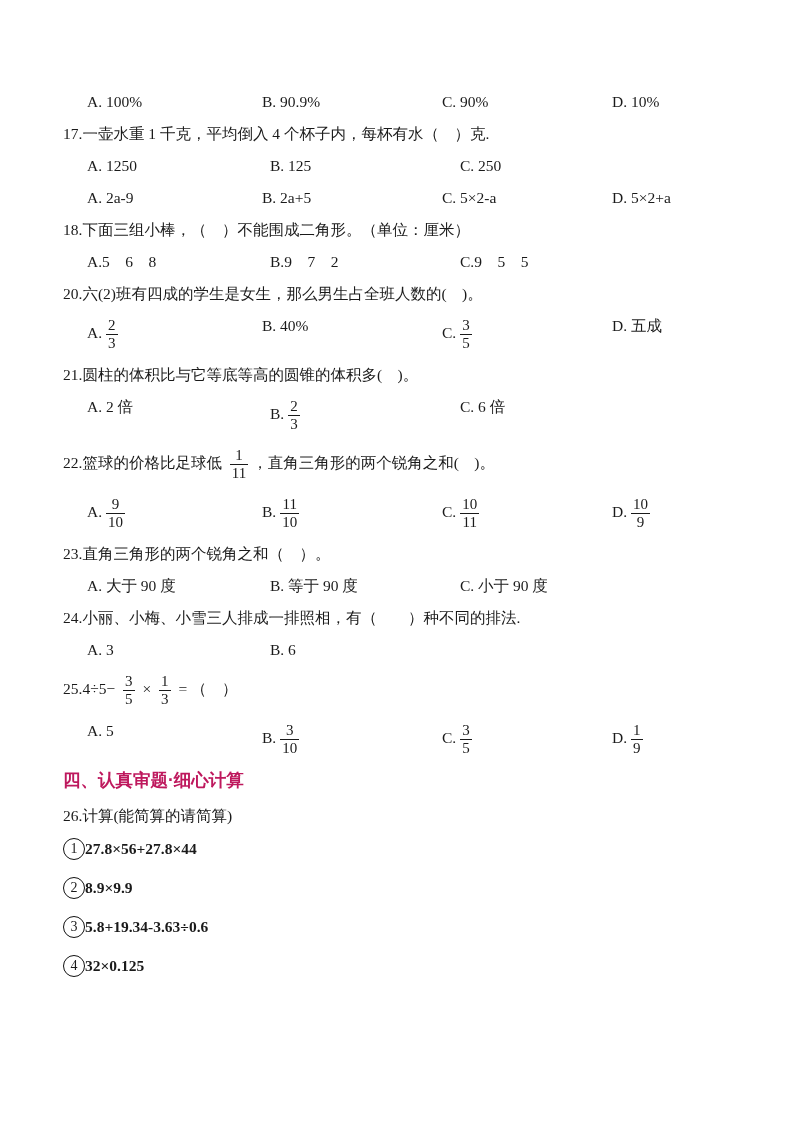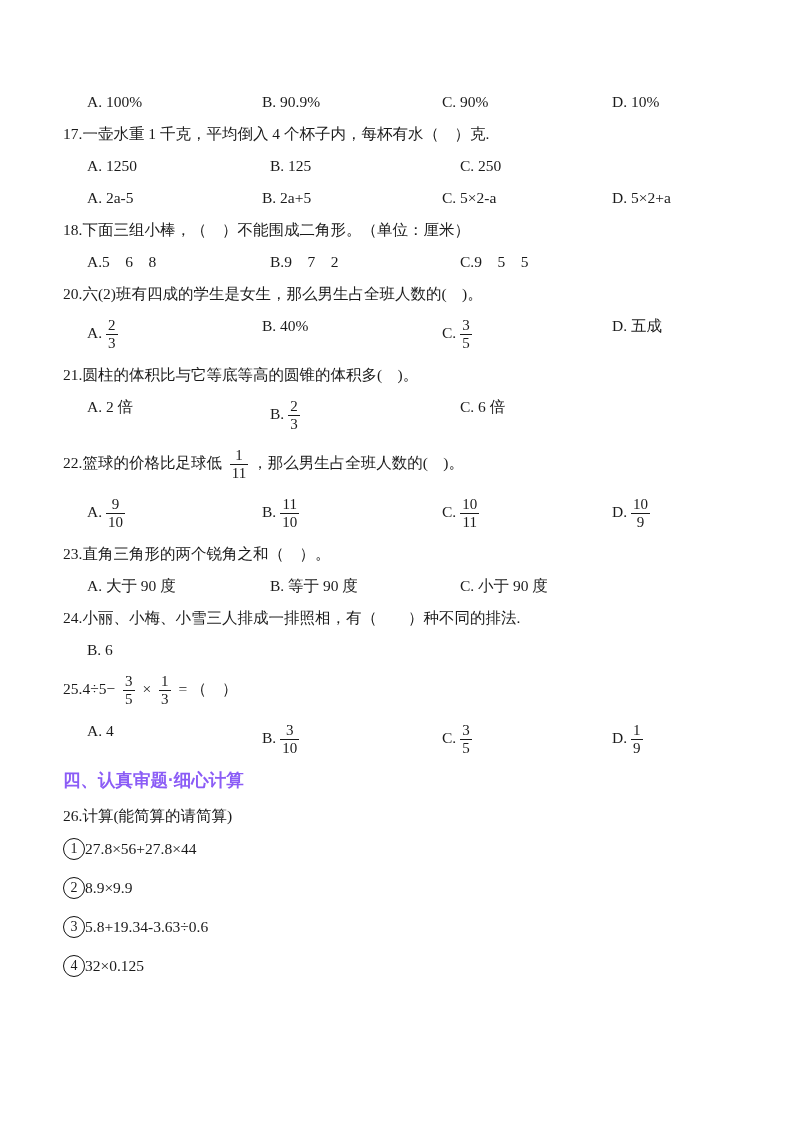--- a/index.html
+++ b/index.html
@@ -49,61 +49,61 @@
   }
   .frac .den {
     display: block;
     line-height: 17px;
     padding: 0 2px;
   }
   .heading {
     font-family: "Liberation Sans", "DejaVu Sans", sans-serif;
     font-weight: bold;
     font-size: 17.5px;
-    color: #8b5cf6;
+    color: #be185d;
     margin: 6px 0 16px 0;
   }
   .calc-line {
     display: flex;
     align-items: center;
     margin-bottom: 17px;
   }
   .circle-num {
     display: inline-flex;
     align-items: center;
     justify-content: center;
     box-sizing: border-box;
     width: 22px;
     height: 22px;
     border: 1.6px solid #111111;
     border-radius: 50%;
     font-size: 14px;
     line-height: 1;
     flex: 0 0 auto;
   }
-  .calc-expr { font-size: 15.5px; }
+  .calc-expr { font-size: 15.5px; font-weight: bold; }
 </style>
 </head>
 <body>
 
 <main class="page">
     <div class="line opt-row cols4">
       <span class="opt"><span class="opt-text">A. 100%</span></span>
       <span class="opt"><span class="opt-text">B. 90.9%</span></span>
       <span class="opt"><span class="opt-text">C. 90%</span></span>
       <span class="opt"><span class="opt-text">D. 10%</span></span>
     </div>
     <div class="line q-line"><span class="seg">17.一壶水重 1 千克，平均倒入 4 个杯子内，每杯有水（　）克.</span></div>
     <div class="line opt-row cols3">
       <span class="opt"><span class="opt-text">A. 1250</span></span>
       <span class="opt"><span class="opt-text">B. 125</span></span>
       <span class="opt"><span class="opt-text">C. 250</span></span>
     </div>
     <div class="line opt-row cols4">
-      <span class="opt"><span class="opt-text">A. 2a-5</span></span>
+      <span class="opt"><span class="opt-text">A. 2a-9</span></span>
       <span class="opt"><span class="opt-text">B. 2a+5</span></span>
       <span class="opt"><span class="opt-text">C. 5×2-a</span></span>
       <span class="opt"><span class="opt-text">D. 5×2+a</span></span>
     </div>
     <div class="line q-line"><span class="seg">18.下面三组小棒，（　）不能围成二角形。（单位：厘米）</span></div>
     <div class="line opt-row cols3">
       <span class="opt"><span class="opt-text">A.5　6　8</span></span>
       <span class="opt"><span class="opt-text">B.9　7　2</span></span>
       <span class="opt"><span class="opt-text">C.9　5　5</span></span>
     </div>
@@ -113,40 +113,41 @@
       <span class="opt"><span class="opt-text">B. 40%</span></span>
       <span class="opt"><span class="opt-label">C.</span><span class="frac"><span class="num">3</span><span class="den">5</span></span></span>
       <span class="opt"><span class="opt-text">D. 五成</span></span>
     </div>
     <div class="line q-line"><span class="seg">21.圆柱的体积比与它等底等高的圆锥的体积多(　)。</span></div>
     <div class="line opt-row cols3">
       <span class="opt"><span class="opt-text">A. 2 倍</span></span>
       <span class="opt"><span class="opt-label">B.</span><span class="frac"><span class="num">2</span><span class="den">3</span></span></span>
       <span class="opt"><span class="opt-text">C. 6 倍</span></span>
     </div>
-    <div class="line q-line"><span class="seg">22.篮球的价格比足球低 </span><span class="frac"><span class="num">1</span><span class="den">11</span></span><span class="seg">，那么男生占全班人数的(　)。</span></div>
+    <div class="line q-line"><span class="seg">22.篮球的价格比足球低 </span><span class="frac"><span class="num">1</span><span class="den">11</span></span><span class="seg">，直角三角形的两个锐角之和(　)。</span></div>
     <div class="line opt-row cols4">
       <span class="opt"><span class="opt-label">A.</span><span class="frac"><span class="num">9</span><span class="den">10</span></span></span>
       <span class="opt"><span class="opt-label">B.</span><span class="frac"><span class="num">11</span><span class="den">10</span></span></span>
       <span class="opt"><span class="opt-label">C.</span><span class="frac"><span class="num">10</span><span class="den">11</span></span></span>
       <span class="opt"><span class="opt-label">D.</span><span class="frac"><span class="num">10</span><span class="den">9</span></span></span>
     </div>
     <div class="line q-line"><span class="seg">23.直角三角形的两个锐角之和（　）。</span></div>
     <div class="line opt-row cols3">
       <span class="opt"><span class="opt-text">A. 大于 90 度</span></span>
       <span class="opt"><span class="opt-text">B. 等于 90 度</span></span>
       <span class="opt"><span class="opt-text">C. 小于 90 度</span></span>
     </div>
     <div class="line q-line"><span class="seg">24.小丽、小梅、小雪三人排成一排照相，有（　　）种不同的排法.</span></div>
     <div class="line opt-row cols3">
+      <span class="opt"><span class="opt-text">A. 3</span></span>
       <span class="opt"><span class="opt-text">B. 6</span></span>
     </div>
     <div class="line q-line"><span class="seg">25.4÷5− </span><span class="frac"><span class="num">3</span><span class="den">5</span></span><span class="seg"> × </span><span class="frac"><span class="num">1</span><span class="den">3</span></span><span class="seg"> = （　）</span></div>
     <div class="line opt-row cols4">
-      <span class="opt"><span class="opt-text">A. 4</span></span>
+      <span class="opt"><span class="opt-text">A. 5</span></span>
       <span class="opt"><span class="opt-label">B.</span><span class="frac"><span class="num">3</span><span class="den">10</span></span></span>
       <span class="opt"><span class="opt-label">C.</span><span class="frac"><span class="num">3</span><span class="den">5</span></span></span>
       <span class="opt"><span class="opt-label">D.</span><span class="frac"><span class="num">1</span><span class="den">9</span></span></span>
     </div>
     <div class="line heading">四、认真审题·细心计算</div>
     <div class="line q-line"><span class="seg">26.计算(能简算的请简算)</span></div>
     <div class="line calc-line">
       <span class="circle-num">1</span>
       <span class="calc-expr">27.8×56+27.8×44</span>
     </div>

